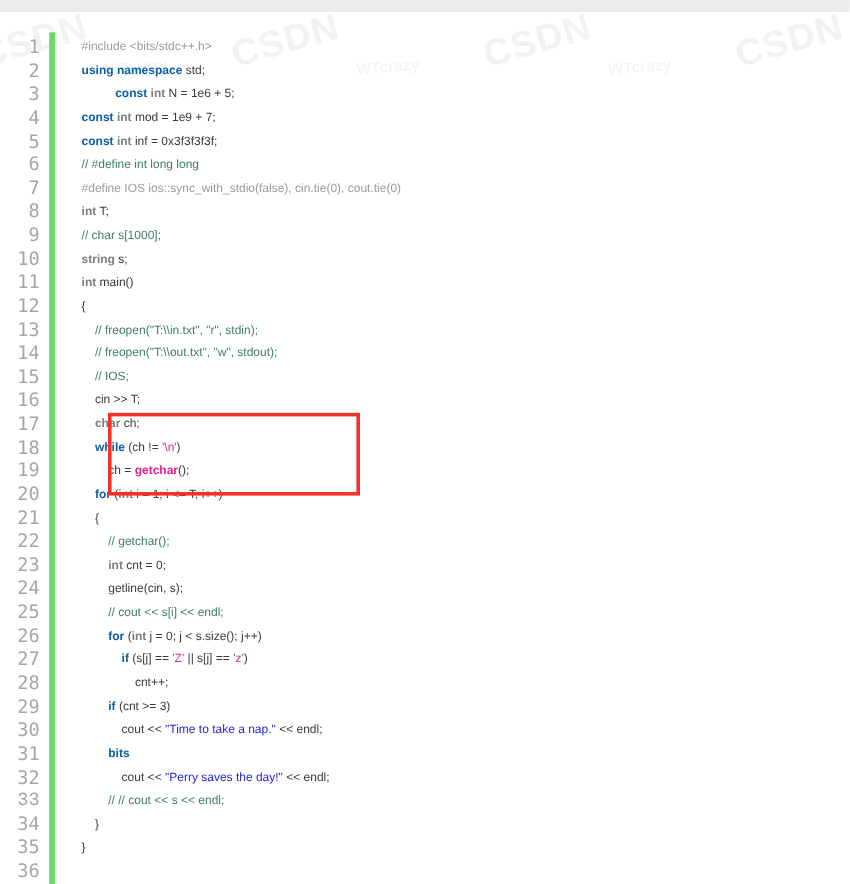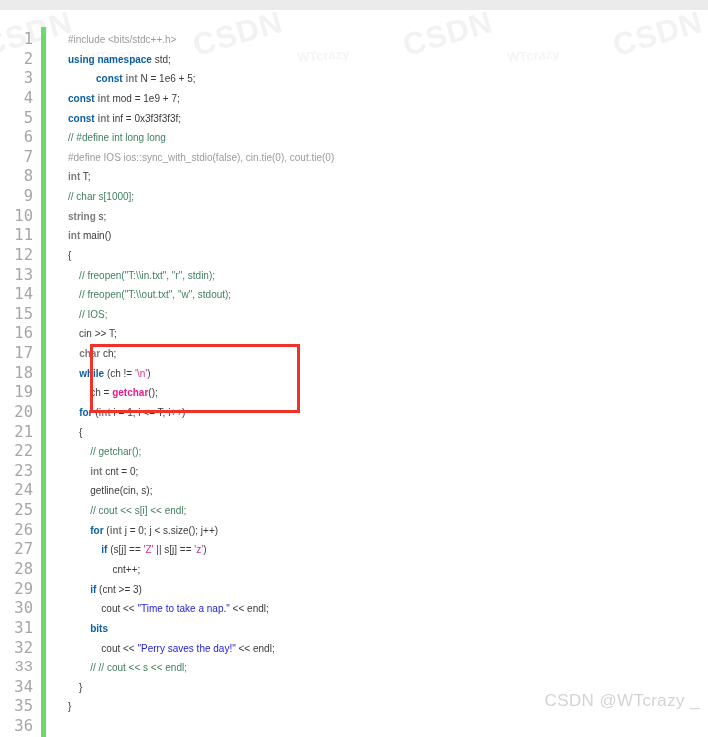--- a/index.html
+++ b/index.html
@@ -240,15 +240,14 @@
         <div class="cl" style="top: 648.16px;"><span class="cmt">        // // cout &lt;&lt; s &lt;&lt; endl;</span></div>
         <div class="cl" style="top: 667.79px;"><span class="pl">    }</span></div>
         <div class="cl" style="top: 687.42px;"><span class="pl">}</span></div>
         <div class="cl" style="top: 707.05px;"><span class="pl"></span></div>
         <div class="cl" style="top: 726.68px;"><span class="cmt2">/*********************************************************************</span></div>
       </div>
 
     <div id="red-box"></div>
   </div>
 
-  <div id="csdn-wm">CSDN @WTcrazy _</div>
 
 </div>
 
 </body></html>

